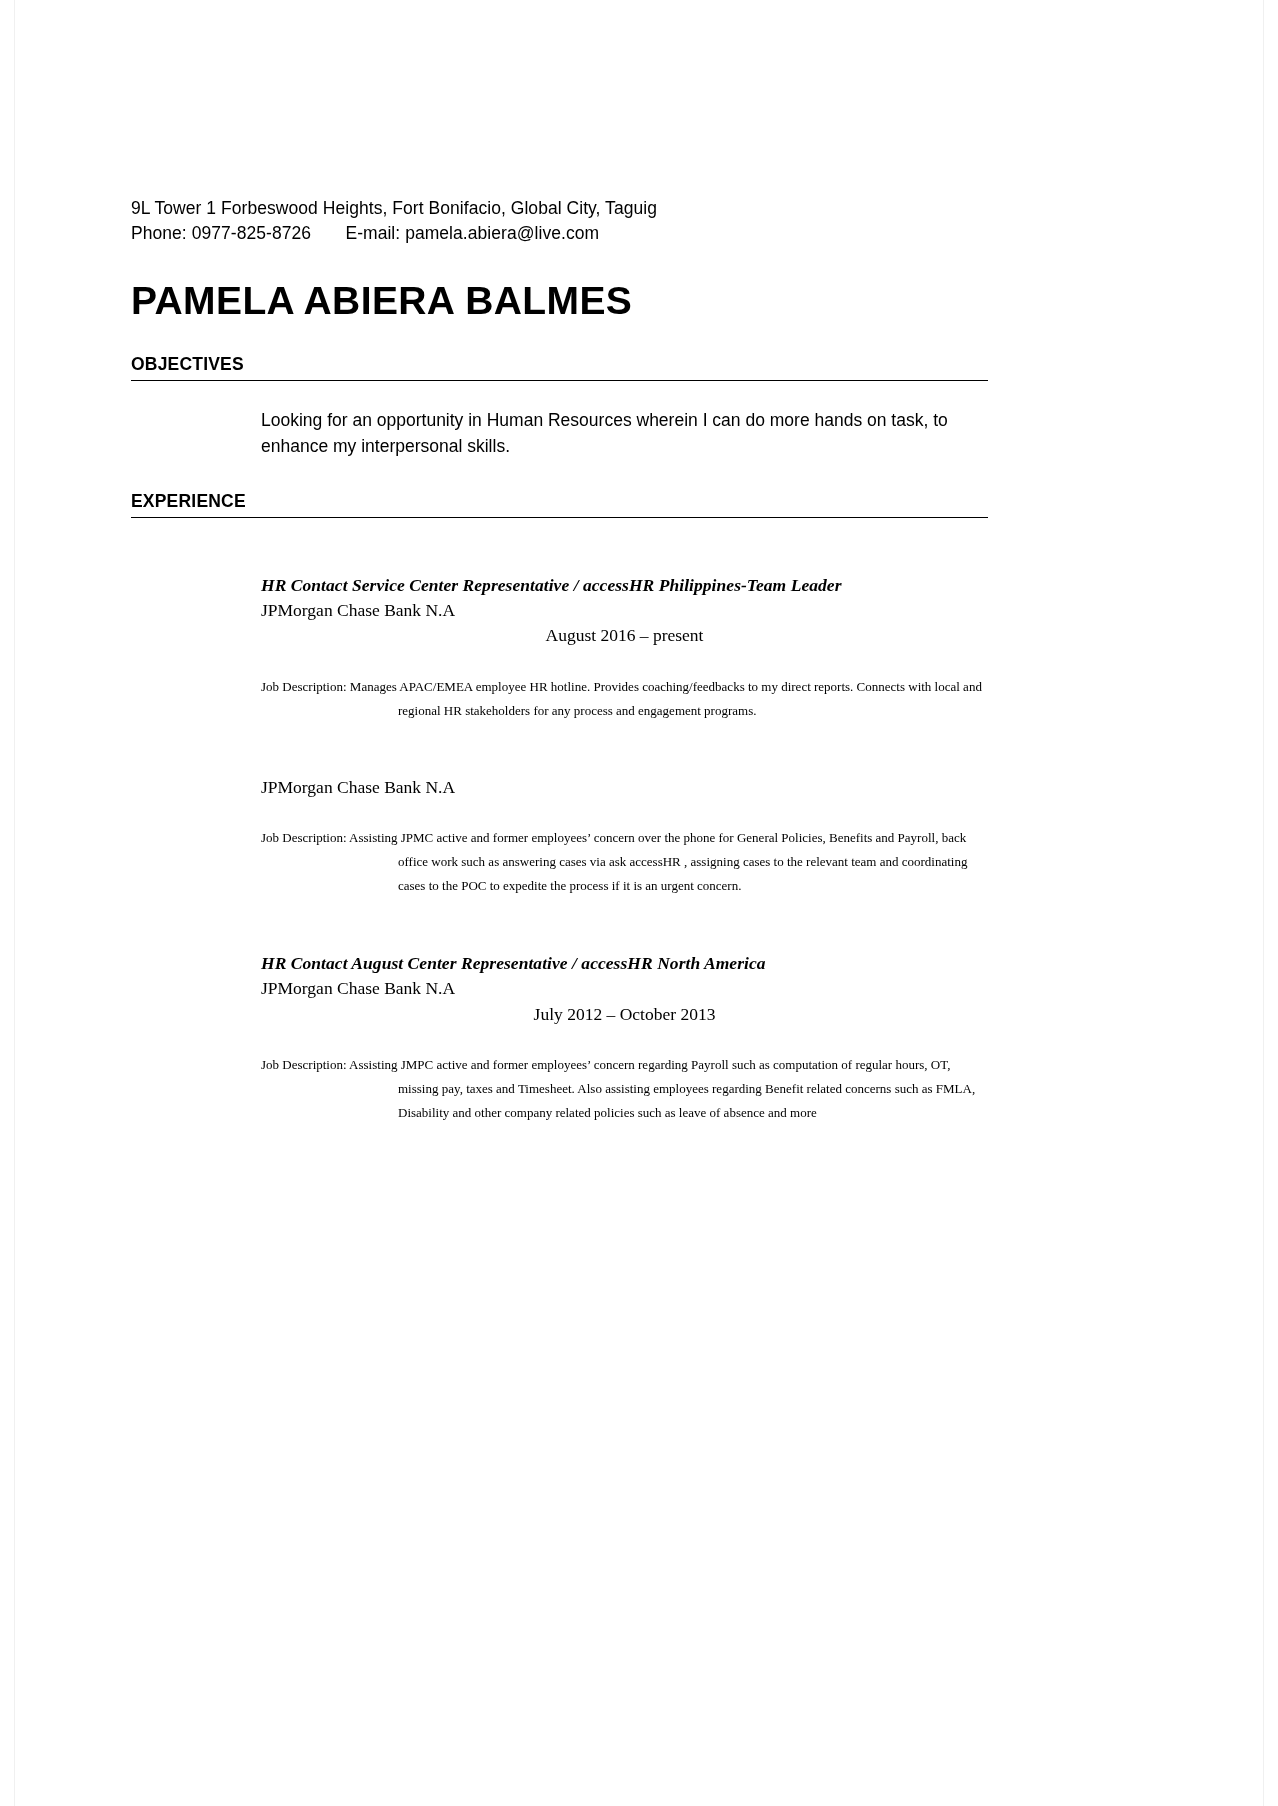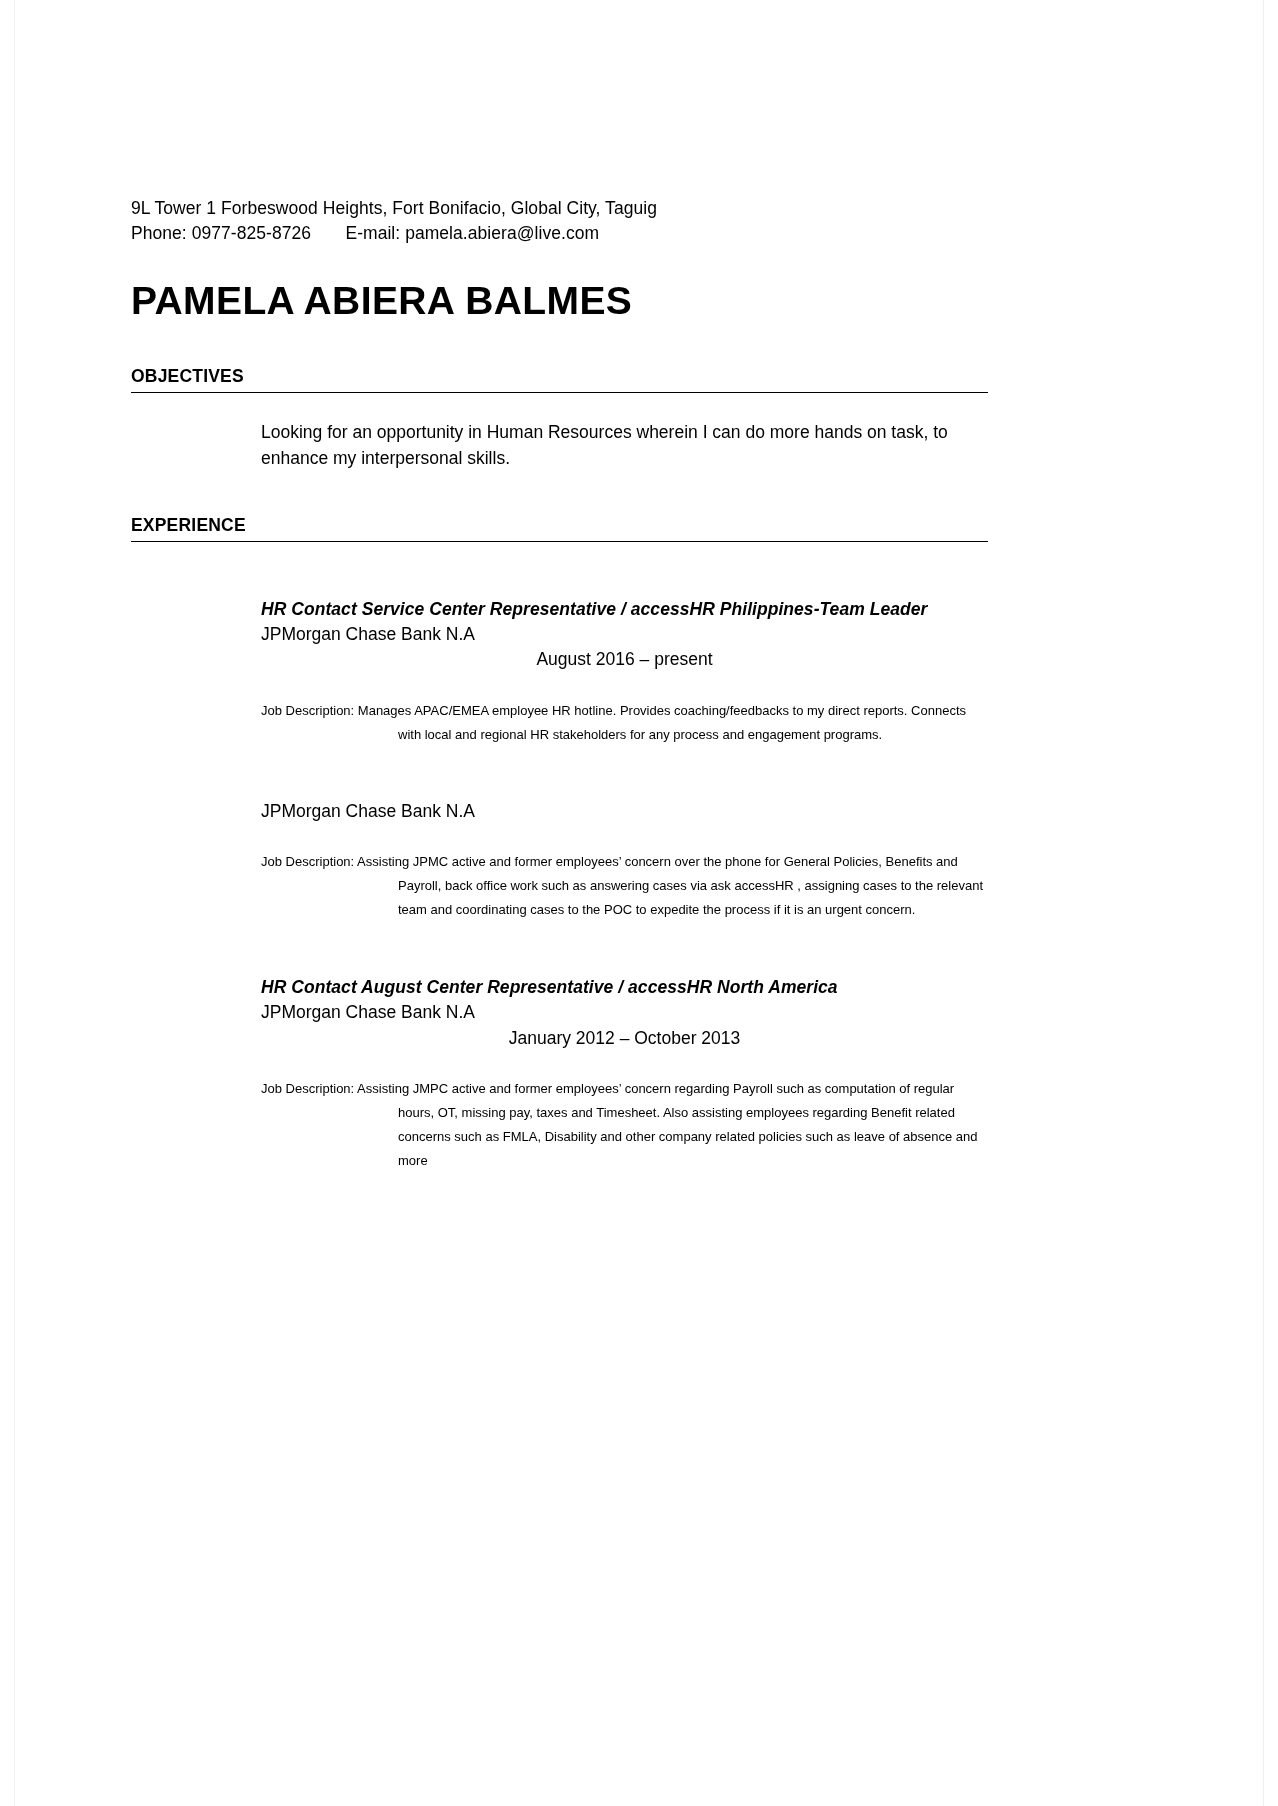--- a/index.html
+++ b/index.html
@@ -59,21 +59,21 @@
 
   .name {
     font-size: 39px;
     font-weight: bold;
     letter-spacing: 0.4px;
     margin-top: 34px;
     line-height: 1.1;
   }
 
   .section {
-    margin-top: 43px;
+    margin-top: 31px;
   }
   .section-title {
     font-size: 17.5px;
     font-weight: bold;
     letter-spacing: 0.2px;
     padding-bottom: 5px;
   }
   .section-rule {
     border-bottom: 1.6px solid #000000;
     width: 857px;
@@ -88,20 +88,21 @@
   }
 
   .exp-list {
     margin-top: 54px;
     margin-left: 130px;
     width: 727px;
   }
 
   .job {
     margin-bottom: 52px;
+    font-family: Liberation Serif, serif;
   }
   .job:last-child { margin-bottom: 0; }
 
   .job-title {
     font-size: 17.5px;
     font-weight: bold;
     font-style: italic;
     line-height: 26px;
     letter-spacing: 0.05px;
   }
@@ -160,21 +161,21 @@
         </div>
 
         <div class="job">
           <div class="job-company" data-bind="document.sections.experience.jobs.1.company">JPMorgan Chase Bank N.A</div>
           <div class="job-desc" data-bind="document.sections.experience.jobs.1.description">Job Description: Assisting JPMC active and former employees’ concern over the phone for General Policies, Benefits and Payroll, back office work such as answering cases via ask accessHR , assigning cases to the relevant team and coordinating cases to the POC to expedite the process if it is an urgent concern.</div>
         </div>
 
         <div class="job">
           <div class="job-title" data-bind="document.sections.experience.jobs.2.title">HR Contact August Center Representative / accessHR North America</div>
           <div class="job-company" data-bind="document.sections.experience.jobs.2.company">JPMorgan Chase Bank N.A</div>
-          <div class="job-dates" data-bind="document.sections.experience.jobs.2.dates">January 2012 – October 2013</div>
+          <div class="job-dates" data-bind="document.sections.experience.jobs.2.dates">July 2012 – October 2013</div>
           <div class="job-desc" data-bind="document.sections.experience.jobs.2.description">Job Description: Assisting JMPC active and former employees’ concern regarding Payroll such as computation of regular hours, OT, missing pay, taxes and Timesheet. Also assisting employees regarding Benefit related concerns such as FMLA, Disability and other company related policies such as leave of absence and more</div>
         </div>
 
       </div>
     </div>
 
   </div>
 </div>
 
 </body></html>

